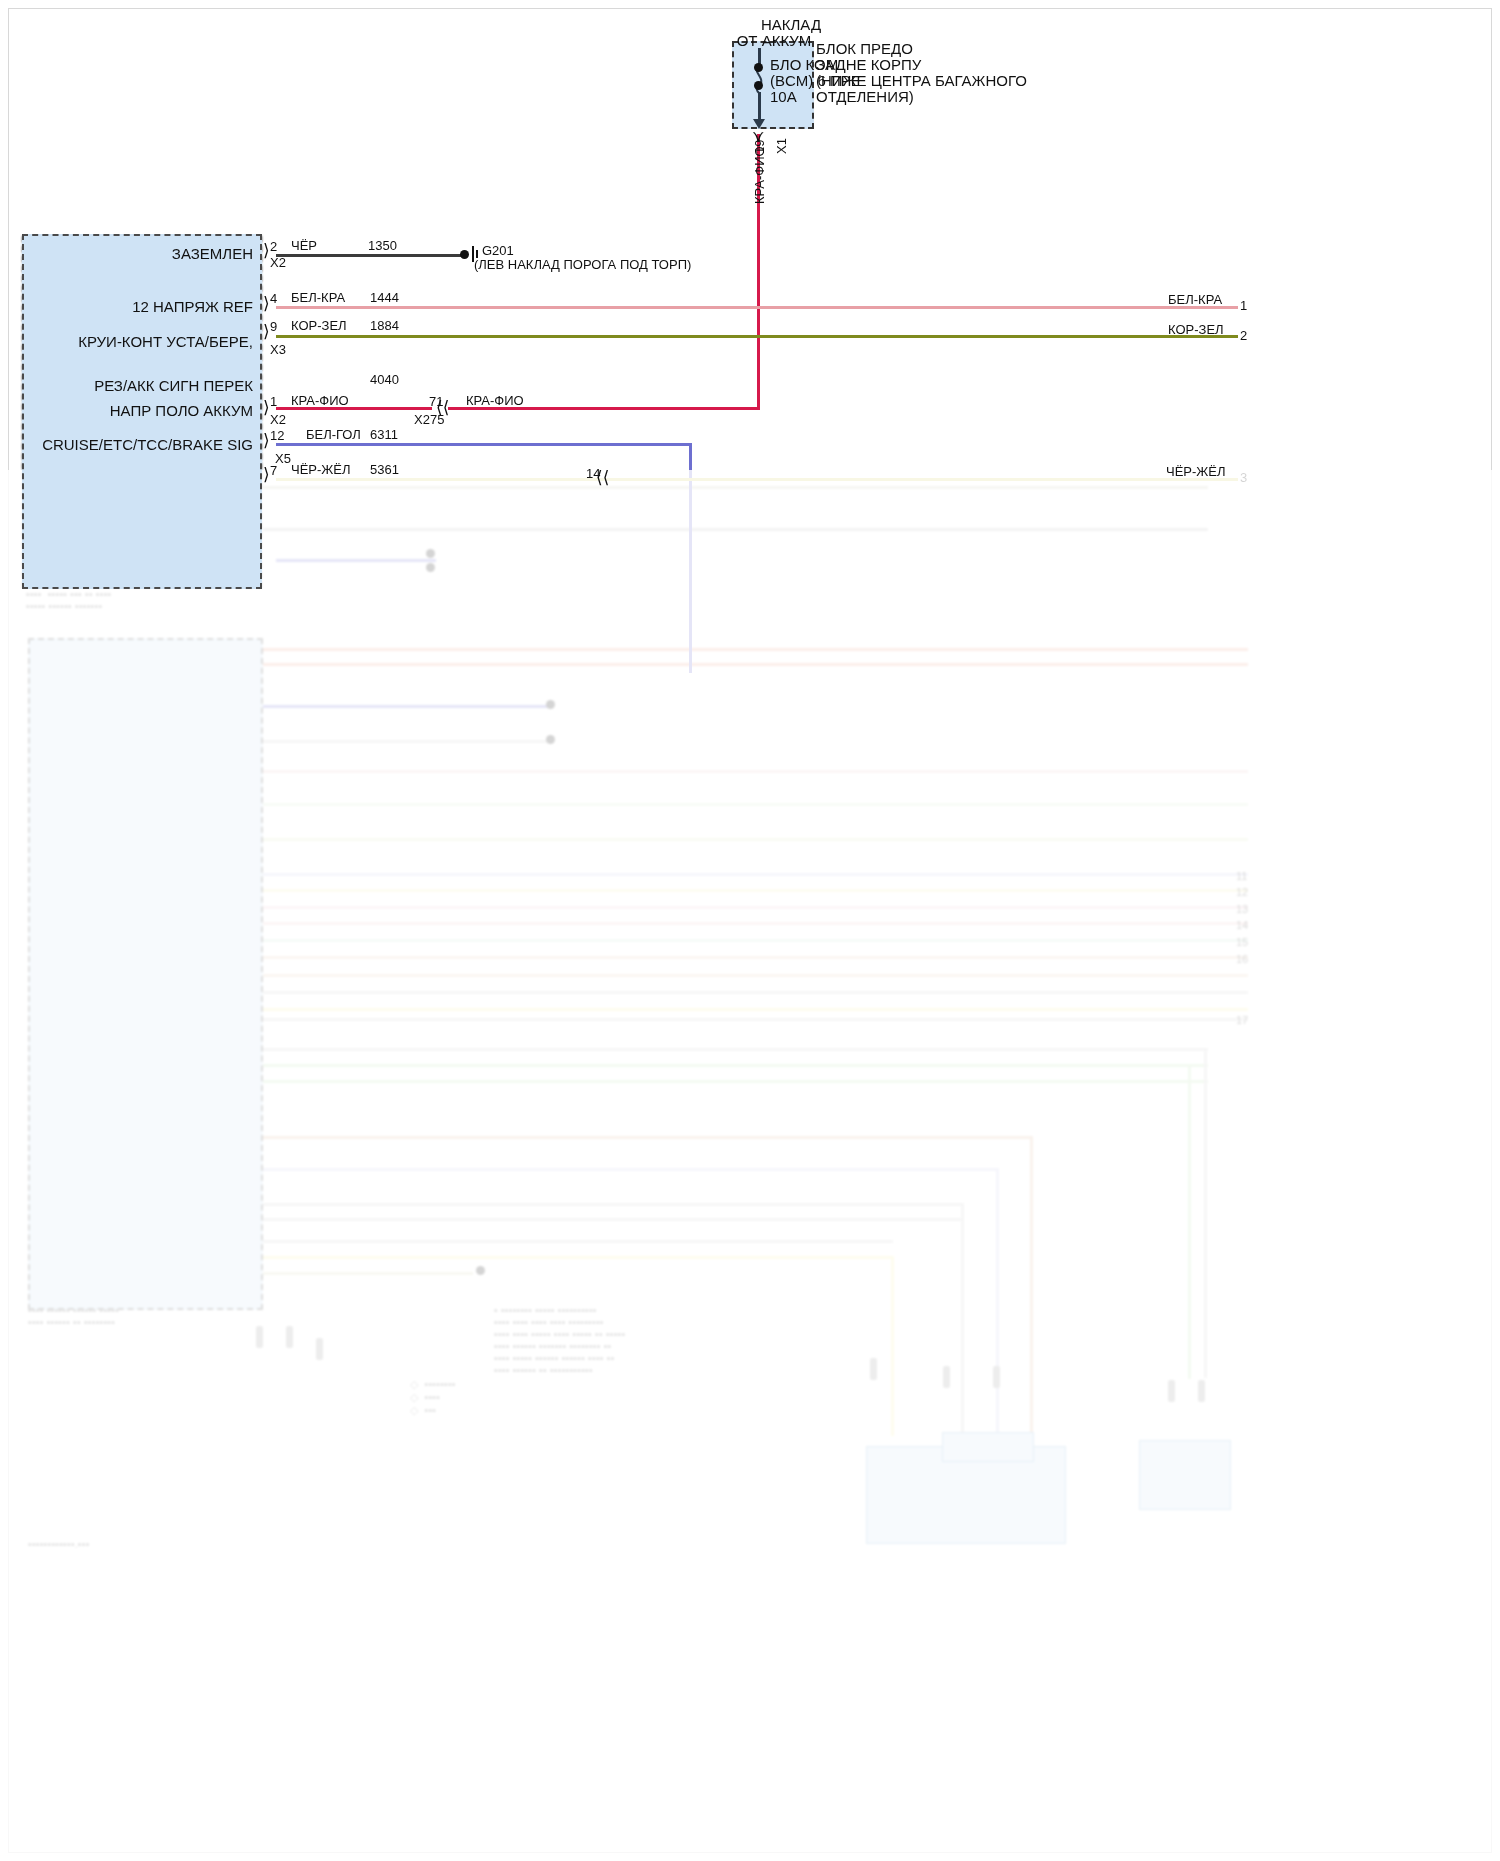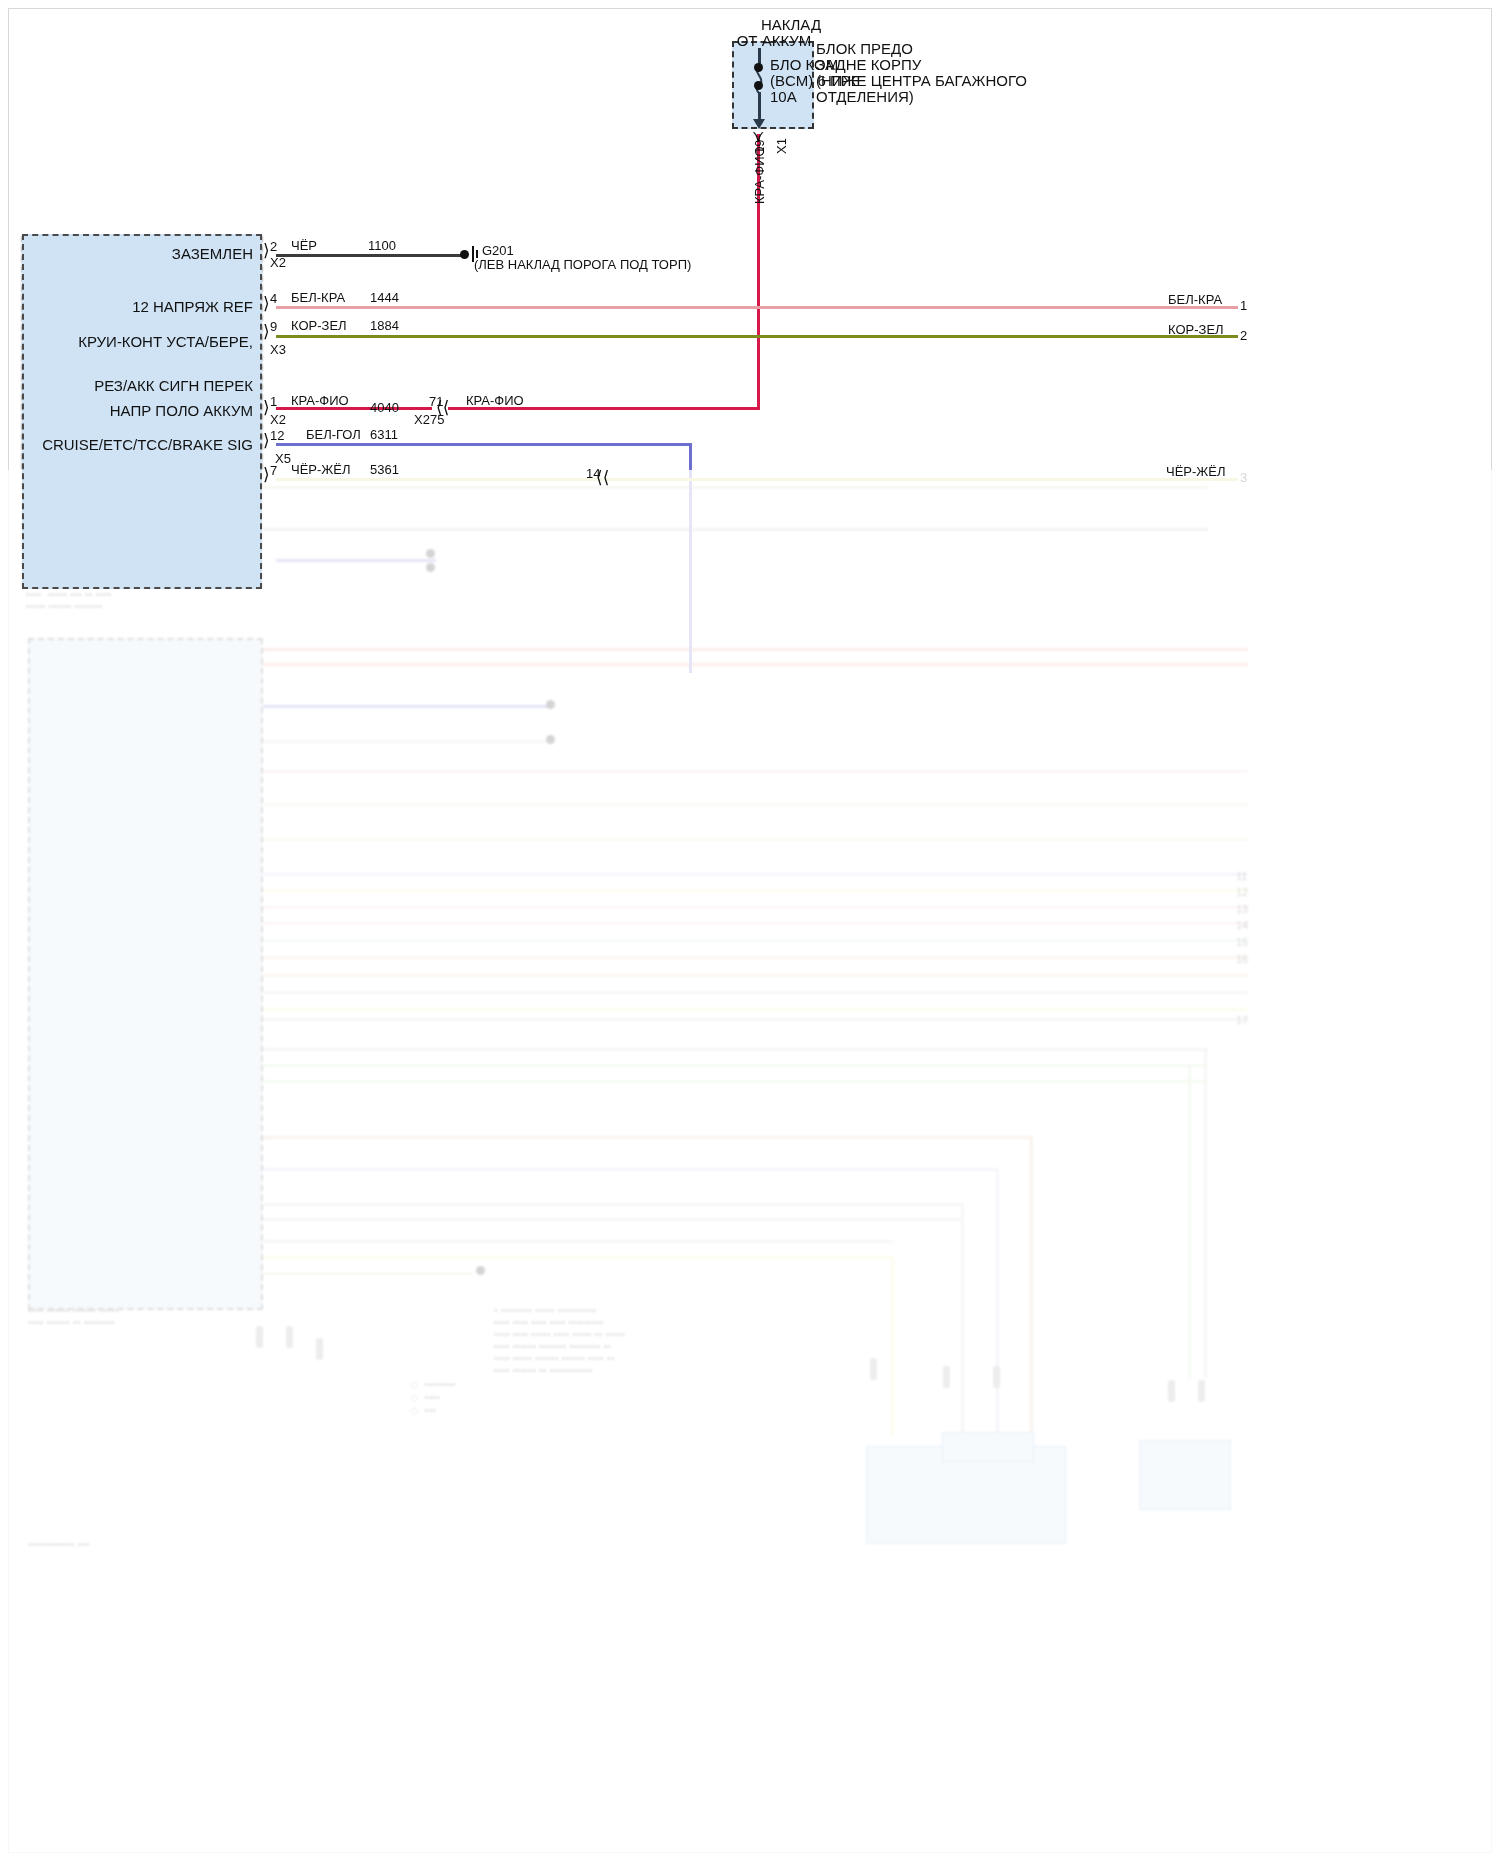--- a/index.html
+++ b/index.html
@@ -161,21 +161,21 @@
     <div class="txt sm vert" style="left:744px;top:196px;z-index:76;">КРА-ФИО</div>
 
     <div class="modbox" style="left:14px;top:226px;width:240px;height:355px;z-index:70;"></div>
 
     <div class="txt r" style="left:40px;top:237px;width:205px;z-index:76;">ЗАЗЕМЛЕН</div>
     <div class="pinbr" style="left:255px;top:232px;z-index:76;">⟩</div>
     <div class="txt sm" style="left:262px;top:231px;z-index:76;">2</div>
     <div class="txt sm" style="left:262px;top:247px;z-index:76;">X2</div>
     <div class="wire" style="left:268px;top:246px;width:190px;background:#3b3b3b;z-index:70;"></div>
     <div class="txt sm" style="left:283px;top:230px;z-index:76;">ЧЁР</div>
-    <div class="txt sm" style="left:360px;top:230px;z-index:76;">1100</div>
+    <div class="txt sm" style="left:360px;top:230px;z-index:76;">1350</div>
     <div class="dot" style="left:452px;top:242px;z-index:76;"></div>
     <svg class="abs" style="left:462px;top:238px;z-index:76;" width="10" height="16" viewBox="0 0 10 16">
       <line x1="3" y1="0" x2="3" y2="16" stroke="#111" stroke-width="2"></line>
       <line x1="7" y1="4" x2="7" y2="12" stroke="#111" stroke-width="2"></line>
     </svg>
     <div class="txt sm" style="left:474px;top:235px;z-index:76;">G201</div>
     <div class="txt sm" style="left:466px;top:249px;z-index:76;">(ЛЕВ НАКЛАД ПОРОГА ПОД ТОРП)</div>
 
     <div class="txt r" style="left:40px;top:290px;width:205px;z-index:76;">12 НАПРЯЖ REF</div>
     <div class="pinbr" style="left:255px;top:285px;z-index:76;">⟩</div>
@@ -197,21 +197,21 @@
     <div class="txt sm" style="left:1160px;top:314px;z-index:76;">КОР-ЗЕЛ</div>
     <div class="txt sm" style="left:1232px;top:320px;z-index:76;">2</div>
 
     <div class="txt r" style="left:40px;top:394px;width:205px;z-index:76;">НАПР ПОЛО АККУМ</div>
     <div class="pinbr" style="left:255px;top:389px;z-index:76;">⟩</div>
     <div class="txt sm" style="left:262px;top:386px;z-index:76;">1</div>
     <div class="txt sm" style="left:262px;top:404px;z-index:76;">X2</div>
     <div class="wire" style="left:268px;top:399px;width:156px;background:#d6194b;z-index:70;"></div>
     <div class="wire" style="left:440px;top:399px;width:312px;background:#d6194b;z-index:70;"></div>
     <div class="txt sm" style="left:283px;top:385px;z-index:76;">КРА-ФИО</div>
-    <div class="txt sm" style="left:362px;top:392px;z-index:76;text-align:center;">4040</div>
+    <div class="txt sm" style="left:362px;top:364px;z-index:76;text-align:center;">4040</div>
     <div class="txt sm" style="left:421px;top:386px;z-index:76;">71</div>
     <div class="cbreak" style="left:428px;top:389px;z-index:76;">⟨⟨</div>
     <div class="txt sm" style="left:406px;top:404px;z-index:76;">X275</div>
     <div class="txt sm" style="left:458px;top:385px;z-index:76;">КРА-ФИО</div>
 
     <div class="txt r" style="left:30px;top:428px;width:215px;z-index:76;">CRUISE/ETC/TCC/BRAKE SIG</div>
     <div class="pinbr" style="left:255px;top:422px;z-index:76;">⟩</div>
     <div class="txt sm" style="left:262px;top:420px;z-index:76;">12</div>
     <div class="txt sm" style="left:267px;top:443px;z-index:76;">X5</div>
     <div class="wire" style="left:268px;top:435px;width:416px;background:#6d6fd0;z-index:70;"></div>

